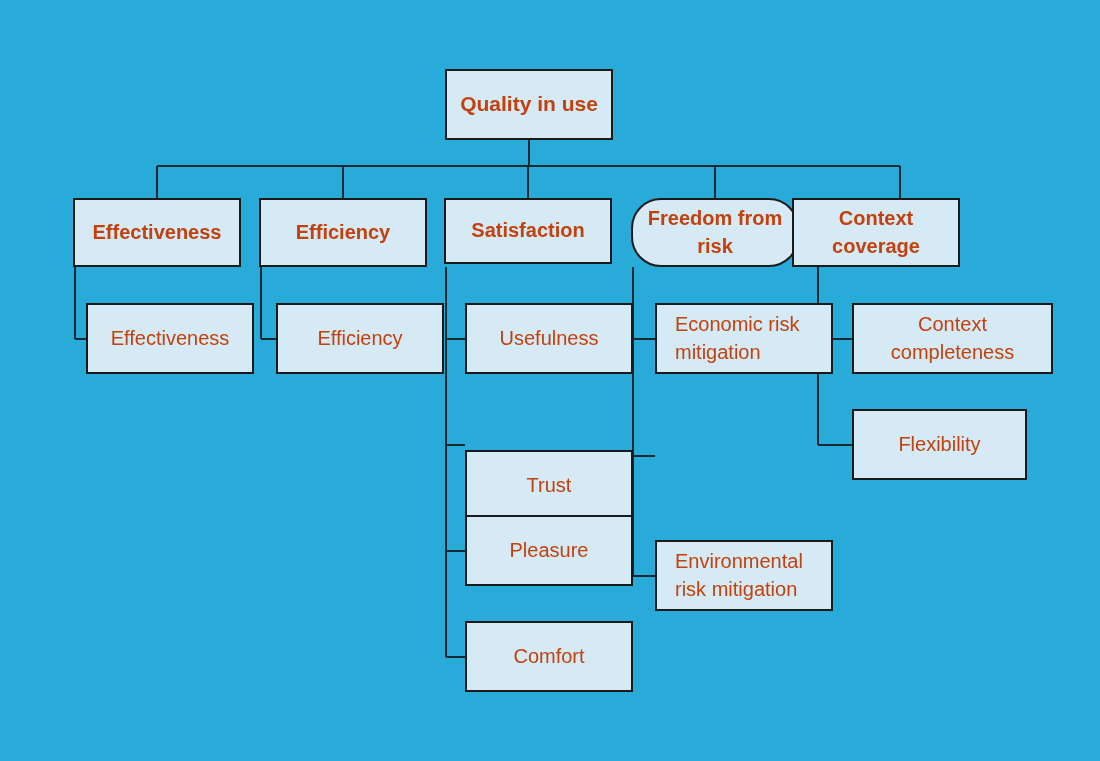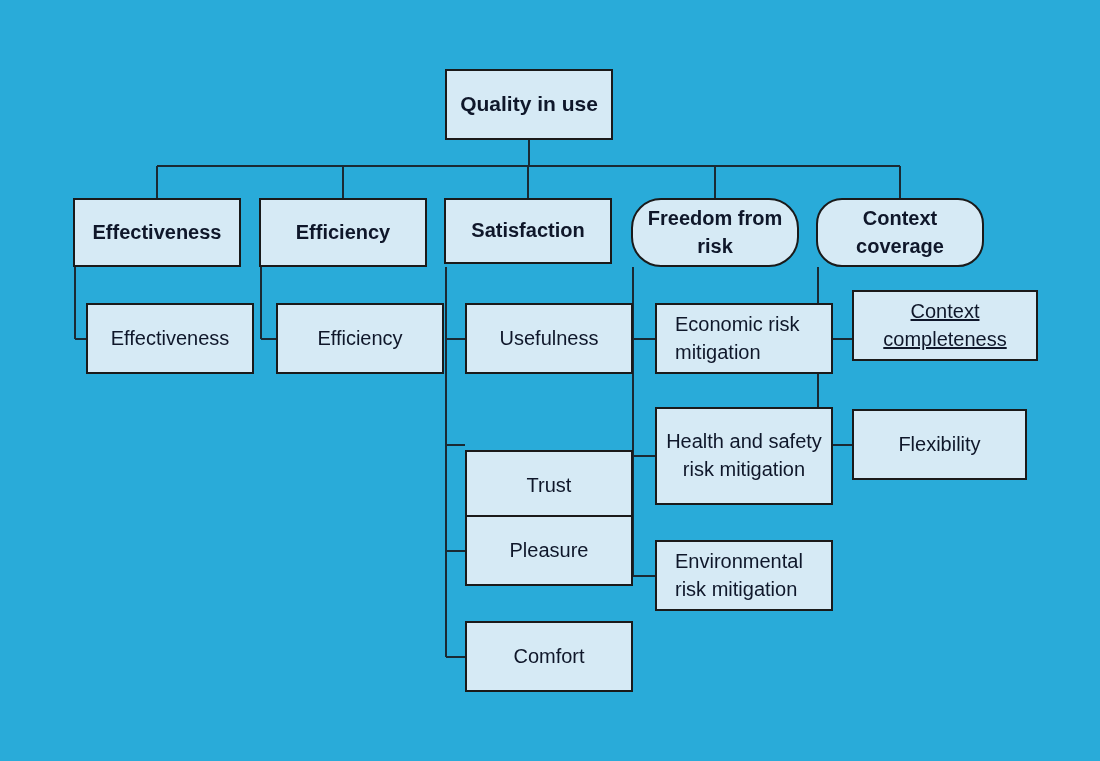--- a/index.html
+++ b/index.html
@@ -25,21 +25,21 @@
     width: 1100px;
     height: 761px;
   }
   .node {
     position: absolute;
     box-sizing: border-box;
     background: #d6eaf5;
     border: 2px solid #1a1a1a;
     display: flex;
     align-items: center;
-    color: #0f172a;
+    color: #c2410c;
     line-height: 1.38;
   }
   .node .label {
     width: 100%;
     display: block;
   }
   .lvl1 {
     font-weight: bold;
     font-size: 21px;
     justify-content: center;
@@ -102,21 +102,21 @@
   </div>
   <div class="node lvl2" style="left: 259px; top: 198px; width: 168px; height: 69px;">
     <span class="label">Efficiency</span>
   </div>
   <div class="node lvl2" style="left: 444px; top: 198px; width: 168px; height: 66px;">
     <span class="label">Satisfaction</span>
   </div>
   <div class="node lvl2" style="left: 631px; top: 198px; width: 168px; height: 69px; border-radius: 30px;">
     <span class="label">Freedom from risk</span>
   </div>
-  <div class="node lvl2" style="left: 816px; top: 198px; width: 168px; height: 69px; border-radius: 26px;">
+  <div class="node lvl2" style="left: 792px; top: 198px; width: 168px; height: 69px;">
     <span class="label">Context coverage</span>
   </div>
 
   <div class="node lvl3 center" style="left: 86px; top: 303px; width: 168px; height: 71px;">
     <span class="label">Effectiveness</span>
   </div>
 
   <div class="node lvl3 center" style="left: 276px; top: 303px; width: 168px; height: 71px;">
     <span class="label">Efficiency</span>
   </div>
@@ -130,27 +130,24 @@
   <div class="node lvl3 center" style="left: 465px; top: 515px; width: 168px; height: 71px;">
     <span class="label">Pleasure</span>
   </div>
   <div class="node lvl3 center" style="left: 465px; top: 621px; width: 168px; height: 71px;">
     <span class="label">Comfort</span>
   </div>
 
   <div class="node lvl3 left" style="left: 655px; top: 303px; width: 178px; height: 71px;">
     <span class="label">Economic risk mitigation</span>
   </div>
-  <div class="node lvl3 center" style="left: 655px; top: 407px; width: 178px; height: 98px;">
-    <span class="label">Health and safety risk mitigation</span>
-  </div>
   <div class="node lvl3 left" style="left: 655px; top: 540px; width: 178px; height: 71px;">
     <span class="label">Environmental risk mitigation</span>
   </div>
 
-  <div class="node lvl3 center" style="left: 852px; top: 290px; width: 186px; height: 71px; text-decoration: underline;">
+  <div class="node lvl3 center" style="left: 852px; top: 303px; width: 201px; height: 71px;">
     <span class="label">Context completeness</span>
   </div>
   <div class="node lvl3 center" style="left: 852px; top: 409px; width: 175px; height: 71px;">
     <span class="label">Flexibility</span>
   </div>
 
 </div>
 
 </body></html>

